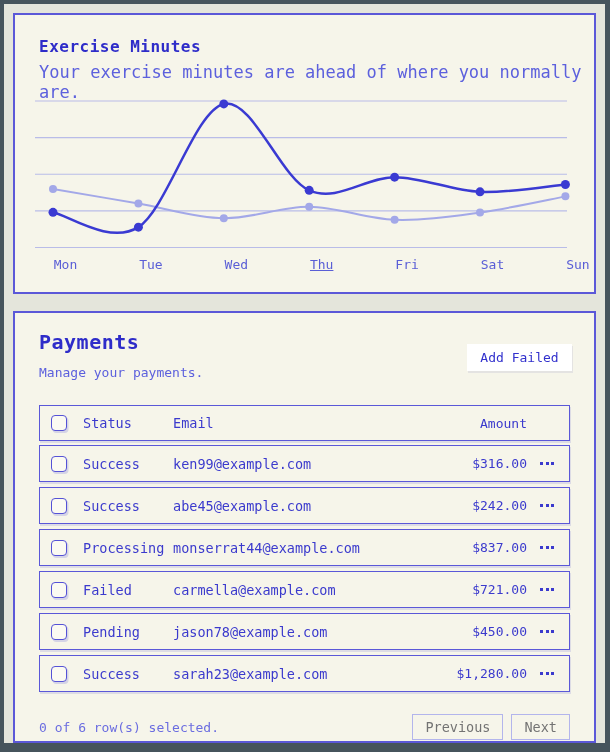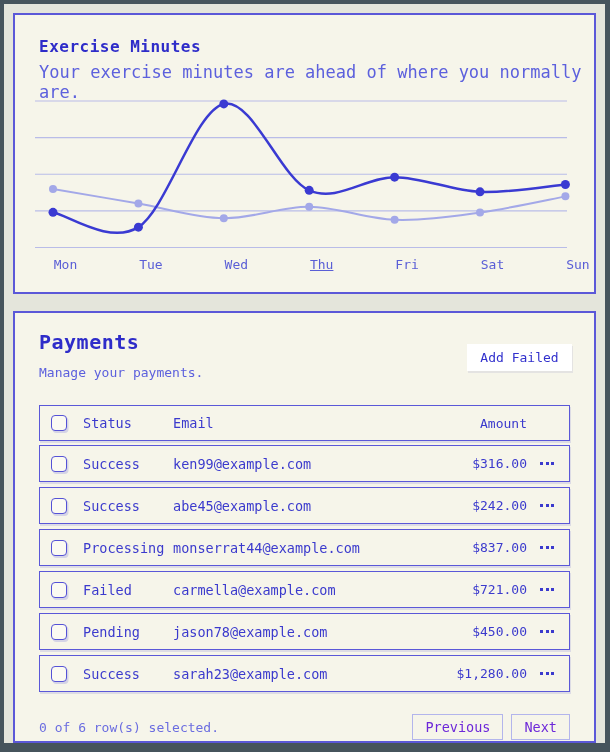--- a/index.html
+++ b/index.html
@@ -77,21 +77,21 @@
   }
   .more-btn i { display:block; width:3px; height:3px; background:#3b3acd; }
 
   .pay-footer {
     position:absolute; left:24px; right:24px; top:401px;
     display:flex; align-items:center;
   }
   .sel-text { font-size:13px; color:#6b6de0; flex:1 1 auto; }
   .pager-btn {
     height:26px; border:1.5px solid #b3b5ec; background:transparent;
-    color:#6d28d9; font-family:inherit; font-size:13.5px;
+    color:#737373; font-family:inherit; font-size:13.5px;
     padding:0 12px; margin-left:8px; cursor:pointer;
   }
 </style>
 </head>
 <body>
 
 <div class="page">
 
   <section class="card card-exercise">
     <h2 class="ex-title">Exercise Minutes</h2>

